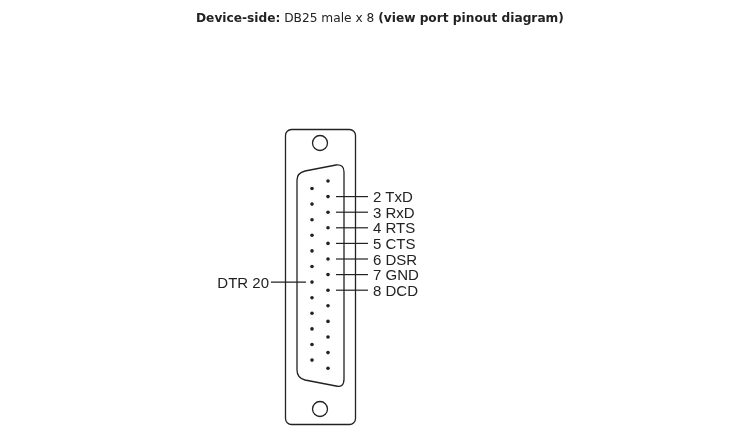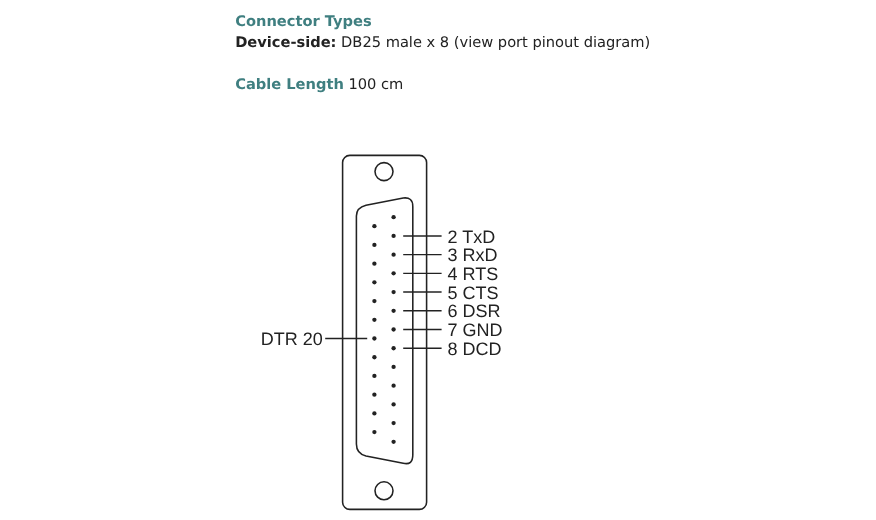--- a/index.html
+++ b/index.html
@@ -4,37 +4,32 @@
   <style>
     html, body { margin: 0; padding: 0; background: #ffffff; }
     body { width: 730px; height: 433px; position: relative; overflow: hidden;
            font-family: "DejaVu Sans", sans-serif; font-size: 12.2px; color: #222; }
     .specs { position: absolute; left: 196px; top: 10px; line-height: 17px; }
     .heading { color: #3f7f80; font-weight: bold; }
     .key { font-weight: bold; color: #222; }
     .gap { height: 18px; }
     svg#diagram { position: absolute; left: 0; top: 0; }
     .pinlabel { font-family: "Liberation Sans", sans-serif; font-size: 15px; fill: #222; }
-    a.plain { color: #222; text-decoration: none; }
+    a.plain { color: #222; text-decoration: none; font-weight: bold; }
   </style>
 </head>
 <body>
 
 <div class="specs">
-  <div class="heading">Connector Types</div>
   <div>
     <span class="key">Device-side:</span>
     <span>DB25 male x 8</span>
     <a class="plain" href="#">(view port pinout diagram)</a>
   </div>
   <div class="gap"></div>
-  <div>
-    <span class="heading">Cable Length</span>
-    <span>100 cm</span>
-  </div>
 </div>
 
 <svg id="diagram" width="730" height="433">
   <g stroke="#222" stroke-width="1.3" fill="none">
     <rect x="285.5" y="129.5" width="70" height="295" rx="6" ry="6"></rect>
     <circle cx="320" cy="143" r="7.5"></circle>
     <circle cx="320" cy="409" r="7.5"></circle>
     <path d="M 297 180 Q 297 173 305 171 L 336 165 Q 344 164 344 172 L 344 379 Q 344 388 336 386 L 305 380 Q 297 378 297 370 Z"></path>
   </g>
   <g id="pins">

